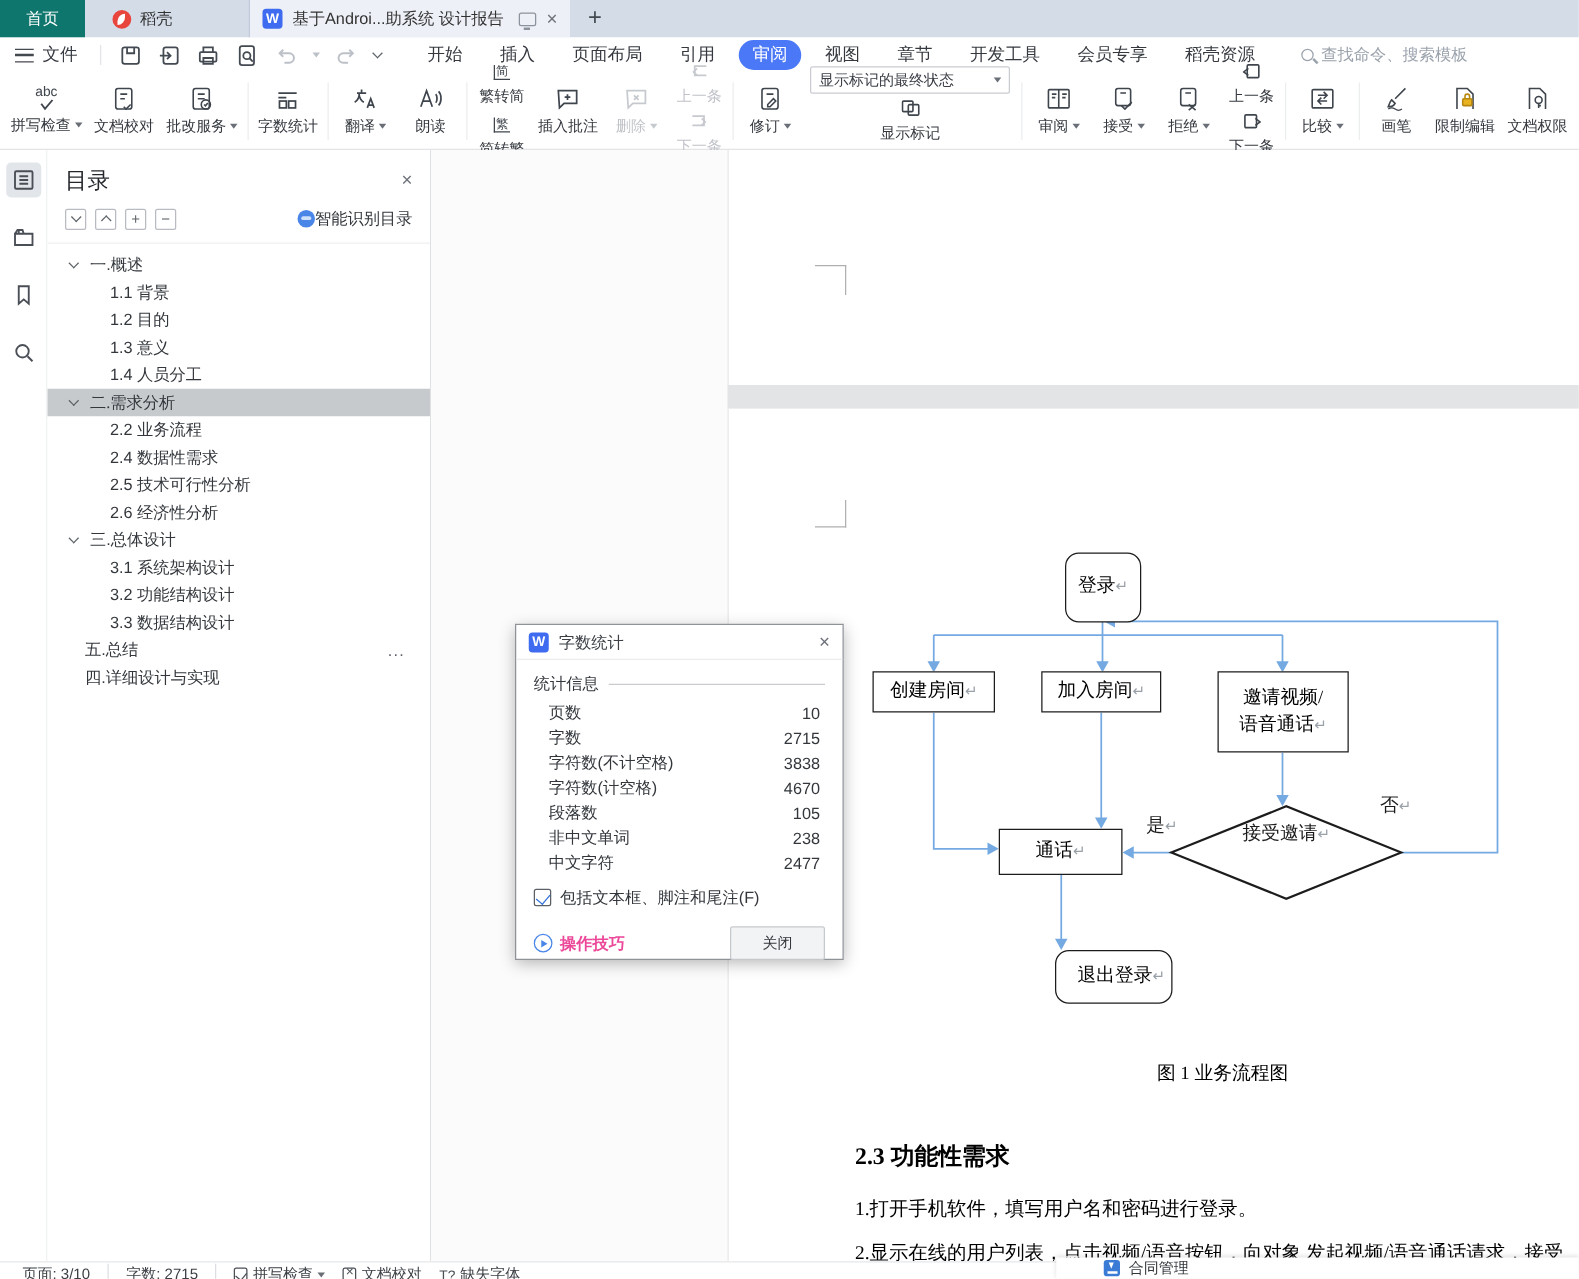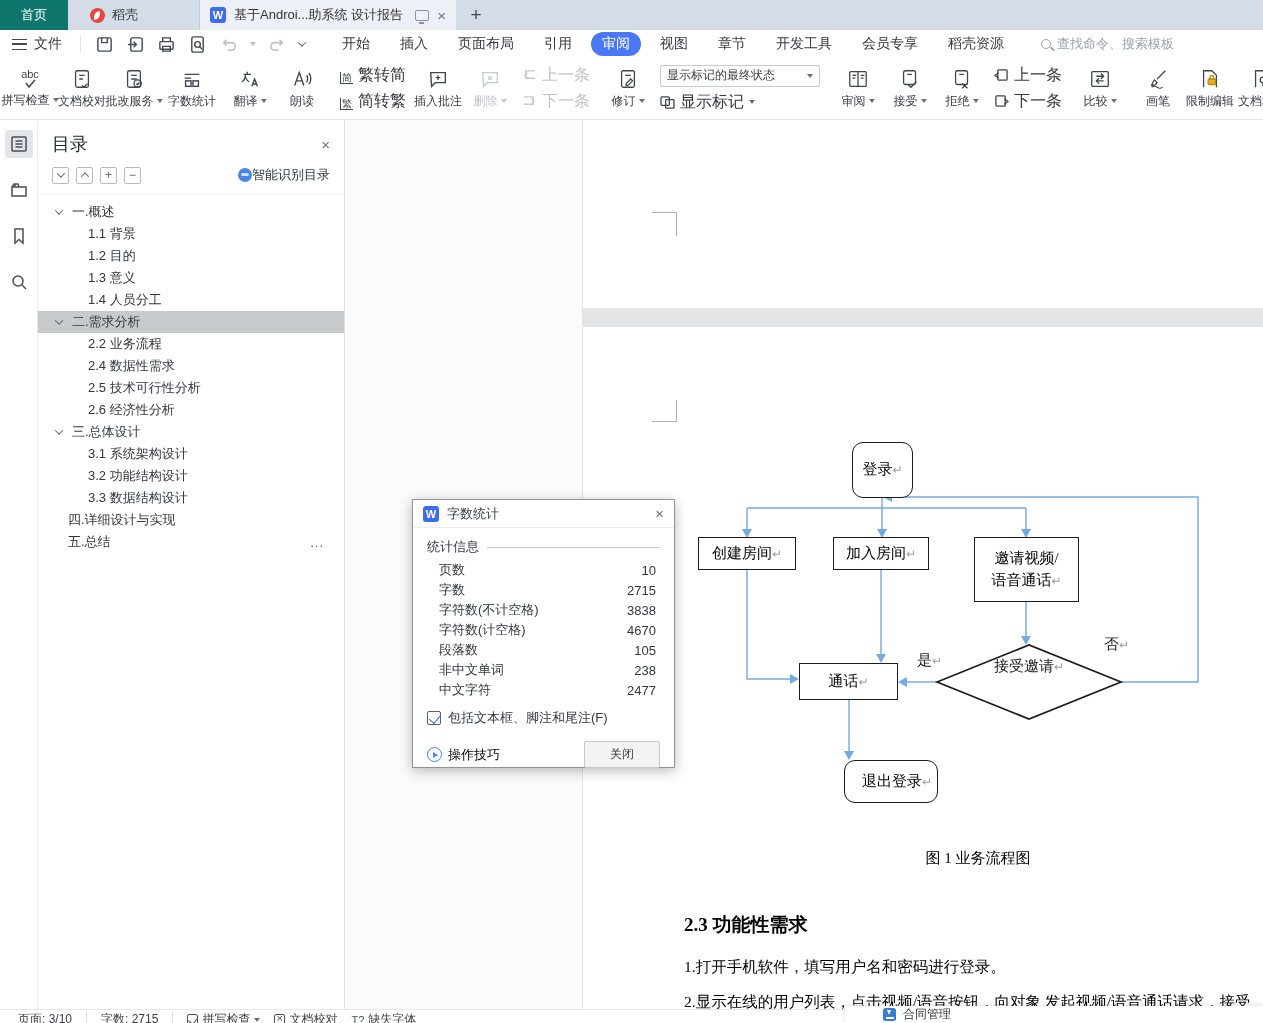--- a/index.html
+++ b/index.html
@@ -39,21 +39,21 @@
   .mag { width:10px; height:10px; border:1.5px solid #9aa2ac; border-radius:50%; position:relative; }
   .mag::after { content:""; position:absolute; left:8px; top:8px; width:5px; height:1.5px; background:#9aa2ac; transform:rotate(45deg); }
 
   
   .ribbon { left:0; top:58px; width:1263px; height:62px; background:#fff; border-bottom:1px solid #e2e4e7;
     display:flex; align-items:center; padding:0 4px; }
   .rbig { display:flex; flex-direction:column; align-items:center; justify-content:center; gap:3px; padding:0 7px; min-width:52px; }
   .rbig .lbl { font-size:12px; color:#35393f; display:flex; align-items:center; gap:3px; white-space:nowrap; }
   .rsep { width:1px; height:46px; background:#ebedef; margin:0 3px; }
   .rstack { display:flex; flex-direction:column; justify-content:center; gap:5px; padding:0 6px; }
-  .rsmall { display:flex; align-items:center; gap:5px; font-size:16px; color:#35393f; white-space:nowrap; }
+  .rsmall { display:flex; align-items:center; gap:5px; font-size:12px; color:#35393f; white-space:nowrap;flex-direction:column; }
   .caret { width:0; height:0; border-left:3.5px solid transparent; border-right:3.5px solid transparent; border-top:4px solid #6a6f77; display:inline-block; }
   .gray .lbl, .gray.rsmall { color:#c0c3c8; }
   .gray svg * { stroke:#c6c9ce !important; }
   .gray .caret { border-top-color:#c6c9ce; }
   .ric svg { display:block; }
   .abcico::before { content:"abc"; font-size:11px; color:#3f454d; letter-spacing:0; display:block; line-height:10px; }
   .abcico { display:flex; flex-direction:column; align-items:center; }
   .charbox::before { content:attr(data-ch); font-size:10px; color:#3f454d; border-bottom:1px solid #3f454d; border-left:1px solid #3f454d; padding:0 1px; }
   .mselect { width:160px; height:22px; border:1px solid #c9ccd1; border-radius:2px; display:flex; align-items:center;
     font-size:12px; color:#3a3e44; padding:0 6px; justify-content:space-between; background:#fff; }
@@ -75,21 +75,21 @@
   .chev.up { transform:rotate(135deg) translate(1px,-1px); }
   .plusg::before { content:"+"; color:#5f6469; font-size:12px; line-height:1; }
   .minusg::before { content:"−"; color:#5f6469; font-size:12px; line-height:1; }
   .smartrec { margin-left:auto; display:flex; align-items:center; gap:0; font-size:13px; color:#33373c; }
   .bluedot { width:14px; height:14px; border-radius:50%; background:#4a86e8; position:relative; }
   .bluedot::after { content:""; position:absolute; left:3px; top:5px; width:8px; height:3px; border-radius:3px; background:#cfe0fb; }
   .toctree { padding-top:6px; font-size:13px; color:#33373c; }
   .trow { height:22px; display:flex; align-items:center; padding-left:18px; }
   .trow .chevcell { width:16px; display:flex; }
   .trow.l2 { padding-left:50px; }
-  .trow.sel { background:#c7cacd; }
+  .trow.sel { background:#c7cacd;font-family:Liberation Serif, serif; }
   .trow .more { margin-left:auto; margin-right:20px; color:#5a5f66; letter-spacing:1px; }
 
   
   .workspace { left:345px; top:120px; width:918px; height:889px; background:#fbfbfc; }
   .page { position:absolute; left:237px; width:681px; background:#fff; border-left:1px solid #e6e7e9; }
   .page2 { top:0; height:188px; }
   .pagegap { position:absolute; left:237px; top:188px; width:681px; height:19px; background:#e2e4e6; }
   .page3 { top:207px; height:682px; }
   .cropTR { position:absolute; border-top:1px solid #b0b0b0; border-right:1px solid #b0b0b0; }
   .cropBR { position:absolute; border-bottom:1px solid #b0b0b0; border-right:1px solid #b0b0b0; }
@@ -112,21 +112,21 @@
   .wctitle .t { font-size:13px; color:#3c4046; flex:1; }
   .wcsection { display:flex; align-items:center; gap:8px; margin:10px 14px 4px 14px; font-size:13px; color:#33373c; }
   .wcsection .line { flex:1; height:1px; background:#c9cbce; }
   .wcrow { display:flex; justify-content:space-between; padding:0 18px 0 26px; height:20px; align-items:center;
     font-size:13px; color:#33373c; }
   .wccheck { display:flex; align-items:center; gap:7px; margin:9px 0 0 14px; font-size:13px; color:#33373c; }
   .cbox { width:14px; height:14px; border:1.3px solid #5b6066; border-radius:2px; position:relative; background:#fff; }
   .cbox::after { content:""; position:absolute; left:2.5px; top:1px; width:6px; height:9px;
     border-right:1.6px solid #2f6fd6; border-bottom:1.6px solid #2f6fd6; transform:rotate(40deg); }
   .wcfoot { display:flex; align-items:center; margin:14px 14px 0 14px; }
-  .tipslink { display:flex; align-items:center; gap:6px; color:#000000; font-size:13px; }
+  .tipslink { display:flex; align-items:center; gap:6px; color:#ec4899; font-size:13px;font-weight:bold; }
   .playico { width:15px; height:15px; border:1.4px solid #4a86e8; border-radius:50%; position:relative; }
   .playico::after { content:""; position:absolute; left:5px; top:3.5px; width:0; height:0;
     border-left:5px solid #4a86e8; border-top:3.5px solid transparent; border-bottom:3.5px solid transparent; }
   .closebtn { margin-left:auto; width:76px; height:27px; background:#f2f3f4; border:1px solid #c6c9cc; border-radius:2px;
     font-size:12px; color:#33373c; display:flex; align-items:center; justify-content:center; }
 
   
   .statusbar { left:0; top:1009px; width:1263px; height:14px; background:#fff; border-top:1px solid #e6e7e9;
     display:flex; align-items:flex-start; gap:14px; padding:1px 0 0 18px; font-size:12px; color:#3c4046; }
   .sbit { display:flex; align-items:center; gap:4px; }
@@ -565,25 +565,25 @@
     <div class="trow l2">
         <span>3.1 系统架构设计</span>
       </div>
     <div class="trow l2">
         <span>3.2 功能结构设计</span>
       </div>
     <div class="trow l2">
         <span>3.3 数据结构设计</span>
       </div>
     <div class="trow" style="padding-left:30px">
-        <span>四.详细设计与实现</span>
-      </div>
-    <div class="trow" style="padding-left:30px">
         <span>五.总结</span>
         <span class="more">...</span>
+      </div>
+    <div class="trow" style="padding-left:30px">
+        <span>四.详细设计与实现</span>
       </div>
   </div>
 </div>
 
 <div class="abs workspace">
   <div class="page page2">
     <span class="cropTR" style="left:69px; top:92px; width:25px; height:24px;"></span>
   </div>
   <div class="pagegap"></div>
   <div class="page page3">

